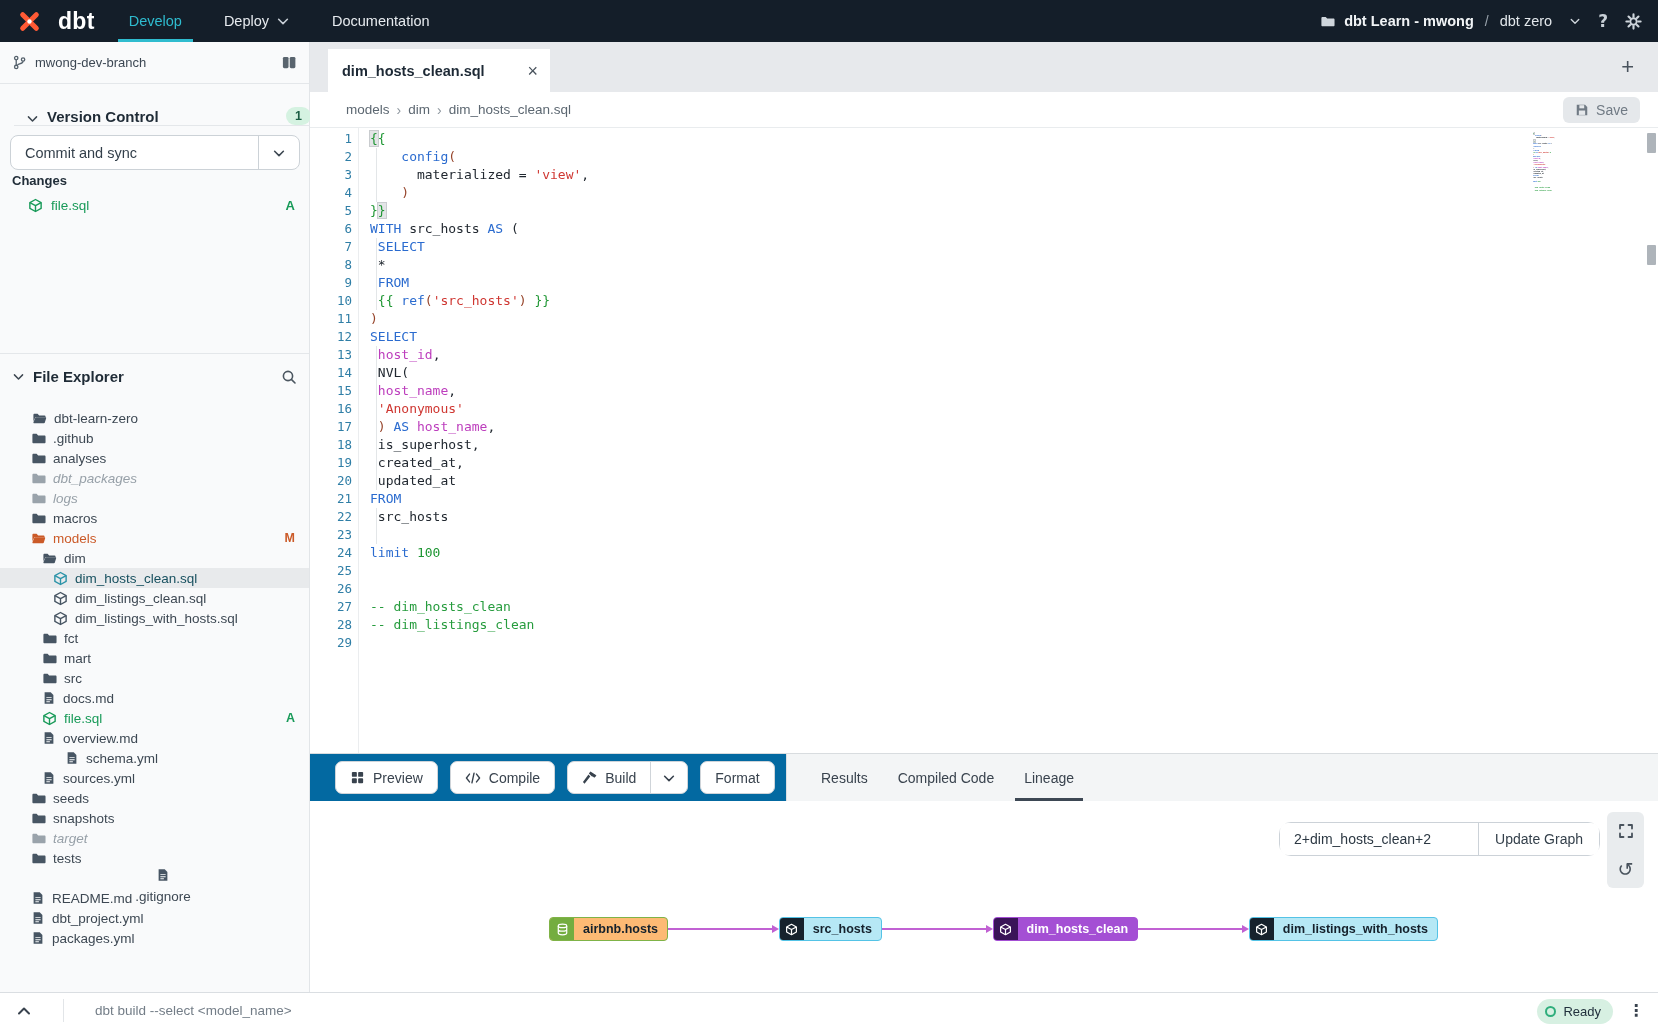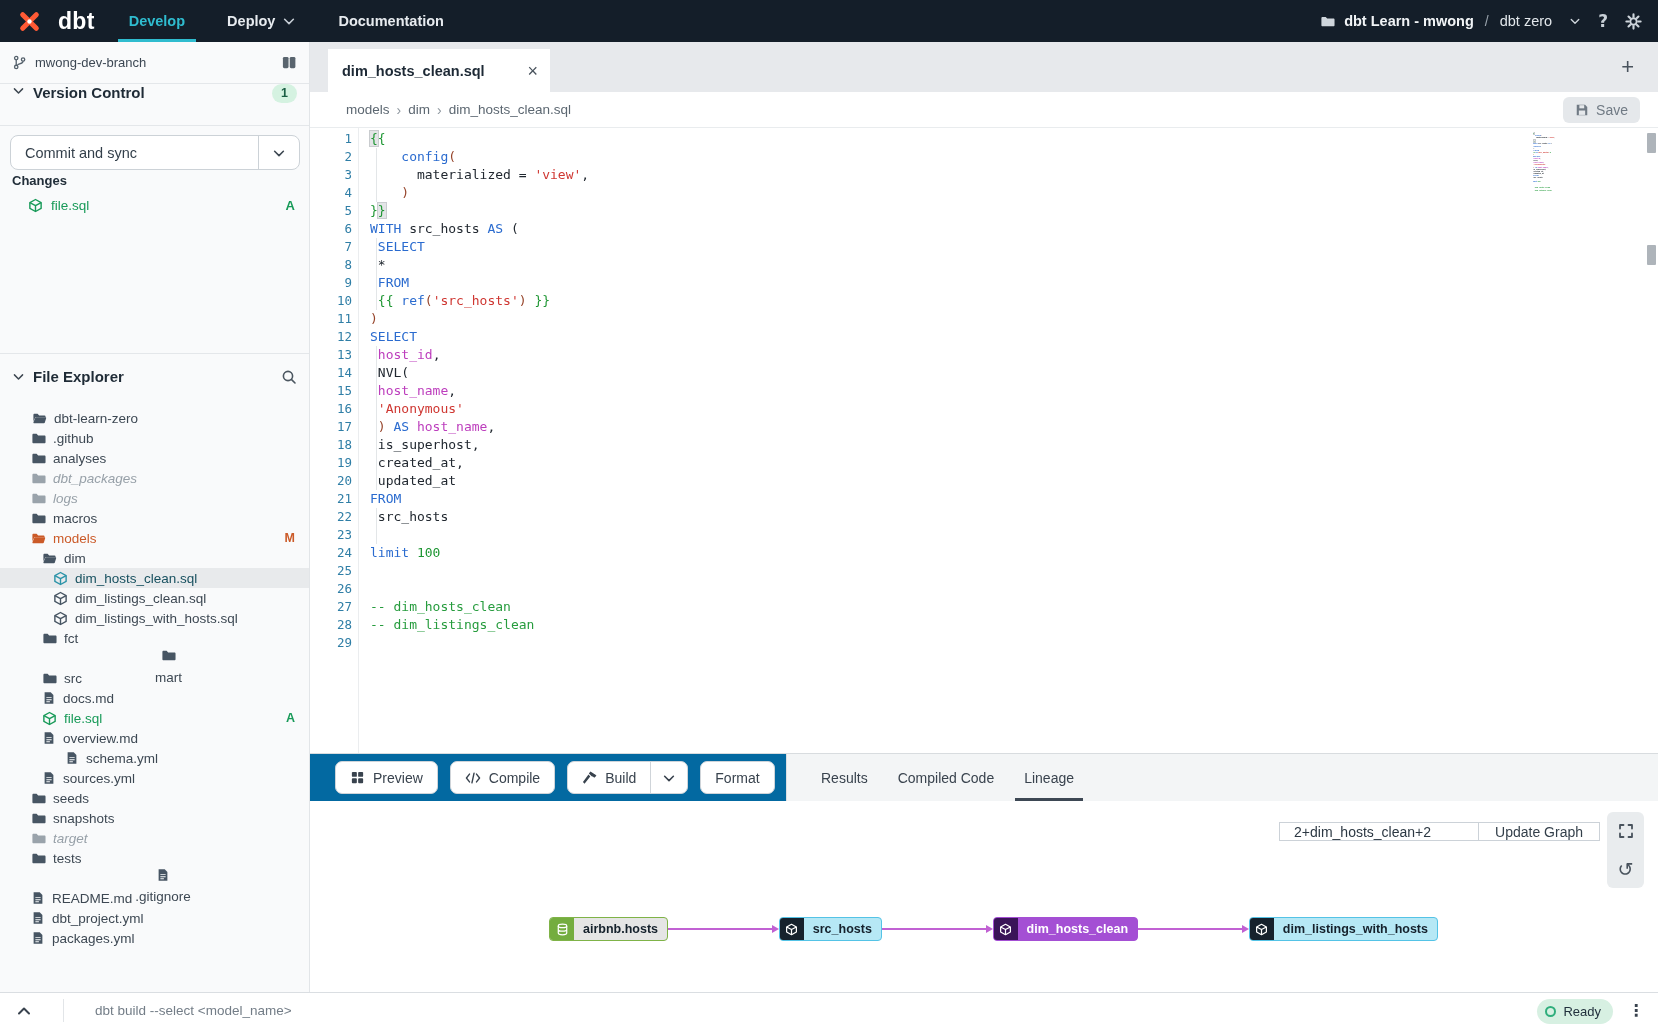--- a/index.html
+++ b/index.html
@@ -6,39 +6,39 @@
   #app{position:relative;width:1658px;height:1028px;overflow:hidden;background:#fff;
        font-family:"Liberation Sans",sans-serif;color:#222;-webkit-font-smoothing:antialiased}
   svg{display:block}
 
   
   .topnav{position:absolute;left:0;top:0;width:1658px;height:42px;background:#141e29;
           display:flex;align-items:center;padding:0 16px;box-sizing:border-box}
   .logo{display:flex;align-items:center;gap:15px;margin-right:34px}
   .logo-word{color:#fff;font-size:23px;font-weight:700;letter-spacing:.3px;line-height:1}
   .navitem{position:relative;height:42px;display:flex;align-items:center;gap:7px;margin-right:42px;
-           color:#e7ebef;font-size:14.5px;font-weight:700;cursor:pointer;white-space:nowrap}
+           color:#e7ebef;font-size:14.5px;font-weight:400;cursor:pointer;white-space:nowrap}
   .navitem.active{color:#2fbccf}
   .navitem.active::after{content:"";position:absolute;left:-11px;right:-11px;bottom:0;height:3px;background:#2fbccf}
   .navitem .chev{color:#c7ced5}
   .nav-right{margin-left:auto;display:flex;align-items:center;gap:9px;color:#dbe1e7}
   .proj-name{font-size:14.5px;font-weight:700;color:#f1f4f6}
   .proj-sep{color:#9aa4ad;font-size:14px;padding:0 2px}
   .proj-env{font-size:14.5px;color:#e2e7eb}
   .nav-icon{color:#c9d0d7;margin-left:8px;cursor:pointer;display:flex;align-items:center}
   .q-icon{font-size:17px;font-weight:700;font-family:"DejaVu Sans",sans-serif}
 
   
   .sidebar{position:absolute;left:0;top:42px;width:310px;height:950px;background:#f9fafb;
            border-right:1px solid #e2e5e8;box-sizing:border-box}
   .branchrow{position:absolute;left:0;top:0;width:100%;height:42px;border-bottom:1px solid #e4e7ea;
              display:flex;align-items:center;padding:0 12px;box-sizing:border-box;gap:8px;color:#54606b}
   .branch-name{font-size:13px;color:#3c4753;flex:1}
-  .vcheader{position:absolute;left:0;top:42px;width:100%;height:42px;border-bottom:1px solid #e4e7ea;
-            display:flex;align-items:flex-start;padding:0 12px;box-sizing:border-box;gap:8px}
+  .vcheader{position:absolute;left:14px;top:42px;width:100%;height:42px;border-bottom:1px solid #e4e7ea;
+            display:flex;align-items:flex-end;padding:0 12px;box-sizing:border-box;gap:8px}
   .sec-title{font-size:15px;font-weight:700;color:#1f2b36;flex:1}
   .chev-dark{color:#3d4751}
   .badge-green{background:#d5f2e1;color:#1b5e44;font-size:12.5px;font-weight:600;border-radius:999px;
                padding:3px 9px;line-height:1}
   .commitbtn{position:absolute;left:10px;top:93px;width:290px;height:35px;background:#fff;
              border:1px solid #ccd2d7;border-radius:8px;display:flex;align-items:stretch;box-sizing:border-box;cursor:pointer}
   .commit-label{flex:1;display:flex;align-items:center;padding-left:14px;font-size:14.5px;color:#333f4a}
   .commit-chev{width:40px;border-left:1px solid #ccd2d7;display:flex;align-items:center;justify-content:center;color:#3d4751}
   .changes-label{position:absolute;left:12px;top:131px;font-size:13px;font-weight:700;color:#222e39}
   .changerow{position:absolute;left:0;top:152px;width:100%;height:22px;display:flex;align-items:center;
@@ -114,36 +114,36 @@
         align-items:stretch;cursor:pointer;overflow:hidden}
   .tbtn-main{display:flex;align-items:center;gap:8px;padding:0 14px;font-size:14px;color:#39434e}
   .tbtn-chev{width:36px;border-left:1px solid #cfd4d9;display:flex;align-items:center;justify-content:center;color:#39434e}
   .paneltabs{position:absolute;left:476px;top:0;right:0;bottom:0;background:#f3f5f6;
              border-left:1px solid #dcdfe2;display:flex;align-items:stretch;padding-left:34px;gap:30px}
   .ptab{display:flex;align-items:center;font-size:14px;color:#39434e;position:relative;cursor:pointer;white-space:nowrap}
   .ptab.active::after{content:"";position:absolute;left:-9px;right:-9px;bottom:0;height:3px;background:#3d4854}
 
   
   .lineage{position:absolute;left:310px;top:801px;right:0;height:191px;background:#fff}
-  .selgroup{position:absolute;right:58px;top:21px;height:19px;border:1px solid #ccd2d8;border-radius:0;
+  .selgroup{position:absolute;right:58px;top:21px;height:34px;border:1px solid #ccd2d8;border-radius:12px;
             display:flex;align-items:stretch;background:#fff;box-sizing:border-box}
   .selinput{width:170px;border:none;outline:none;padding:0 14px;font-size:14px;color:#2c3843;
             font-family:inherit;border-radius:8px 0 0 8px}
   .updbtn{border:none;border-left:1px solid #ccd2d8;background:#fff;padding:0 16px;font-size:14px;
           color:#333f4a;font-family:inherit;border-radius:0 8px 8px 0;cursor:pointer}
   .sqbtn{position:absolute;right:14px;width:37px;height:38px;background:#e9ecee;display:flex;
          align-items:center;justify-content:center;color:#49535d;cursor:pointer}
   .sqbtn.fs{top:11px;border-radius:6px 6px 0 0}
   .sqbtn.rst{top:49px;border-radius:0 0 6px 6px;font-size:19px;font-family:"DejaVu Sans",sans-serif}
   .nodes{position:absolute;left:239px;right:220px;top:116px;height:24px;display:flex;align-items:center}
   .lnode{height:24px;display:flex;align-items:stretch;border-radius:4px;overflow:hidden;flex:none;
          box-sizing:border-box;cursor:pointer}
   .lnode .nbox{width:24px;display:flex;align-items:center;justify-content:center}
   .lnode .nlabel{display:flex;align-items:center;padding:0 9px;font-size:12.5px;font-weight:700}
-  .pal-green{border:1.5px solid #7fb347;background:#e5e5e5}
+  .pal-green{border:1.5px solid #7fb347;background:#fdba74}
   .pal-green .nbox{background:#74ad3f}
   .pal-green .nlabel{color:#15212c}
   .pal-cyan{border:1.5px solid #54c3e6;background:#b6e8f5}
   .pal-cyan .nbox{background:#16222d}
   .pal-cyan .nlabel{color:#15212c}
   .pal-purple{border:1.5px solid #a44fd4;background:#a44fd4}
   .pal-purple .nbox{background:#3a1458}
   .pal-purple .nlabel{color:#fff}
   .conn{flex:1;position:relative;height:8px}
   .conn .cline{position:absolute;left:0;right:5px;top:3px;height:1.5px;background:#c161d3}
@@ -388,21 +388,21 @@
           <span class="tlabel">dim_listings_with_hosts.sql</span>
         </div>
         <div class="trow" style="padding-left: 42px;">
           <span class="tic">
             <svg width="15" height="15" viewBox="0 0 16 16">
               <path fill="currentColor" d="M1.5 4.1c0-.6.5-1.1 1.1-1.1h3.4l1.6 1.7h6.8c.6 0 1.1.5 1.1 1.1v6.1c0 .6-.5 1.1-1.1 1.1H2.6c-.6 0-1.1-.5-1.1-1.1z"></path>
             </svg>
           </span>
           <span class="tlabel">fct</span>
         </div>
-        <div class="trow" style="padding-left: 42px; flex-direction: column;">
+        <div class="trow" style="padding-left: 42px;">
           <span class="tic">
             <svg width="15" height="15" viewBox="0 0 16 16">
               <path fill="currentColor" d="M1.5 4.1c0-.6.5-1.1 1.1-1.1h3.4l1.6 1.7h6.8c.6 0 1.1.5 1.1 1.1v6.1c0 .6-.5 1.1-1.1 1.1H2.6c-.6 0-1.1-.5-1.1-1.1z"></path>
             </svg>
           </span>
           <span class="tlabel">mart</span>
         </div>
         <div class="trow" style="padding-left: 42px;">
           <span class="tic">
             <svg width="15" height="15" viewBox="0 0 16 16">

